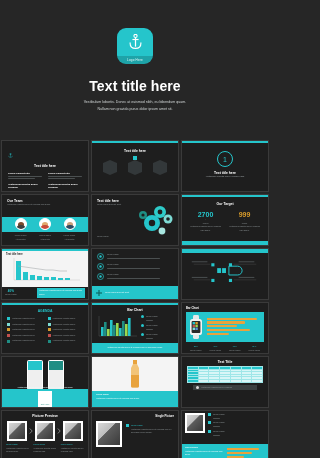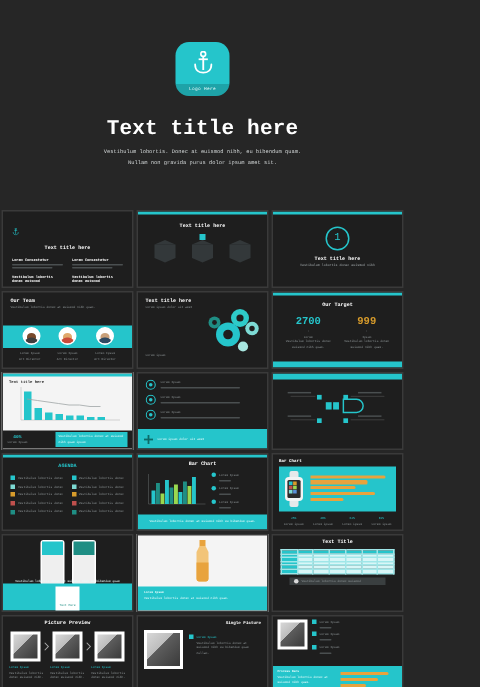--- a/index.html
+++ b/index.html
@@ -2,21 +2,21 @@
 <html><head>
 <meta charset="utf-8">
 <style>
   * { box-sizing: border-box; margin: 0; padding: 0; }
   html, body {
     width: 270px; height: 458px;
     background: #262626;
     font-family: "Liberation Sans", sans-serif;
     overflow: hidden;
   }
-  .page { position: relative; width: 270px; height: 458px; background: #262626; font-family: Liberation Mono, monospace; }
+  .page { position: relative; width: 270px; height: 458px; background: #262626; }
 
   
   .hero { height: 140px; display: flex; flex-direction: column; align-items: center;
           justify-content: center; background: #262626; }
   .logo-box { width: 36px; height: 36px; border-radius: 9px; background: #25c5cb;
               display: flex; flex-direction: column; align-items: center;
               justify-content: flex-start; padding-top: 6px; position: relative;
               overflow: hidden; }
   .anchor { width: 15px; height: 16px; }
   .logo-cap { position: absolute; bottom: 0; left: 0; right: 0; height: 8px;

